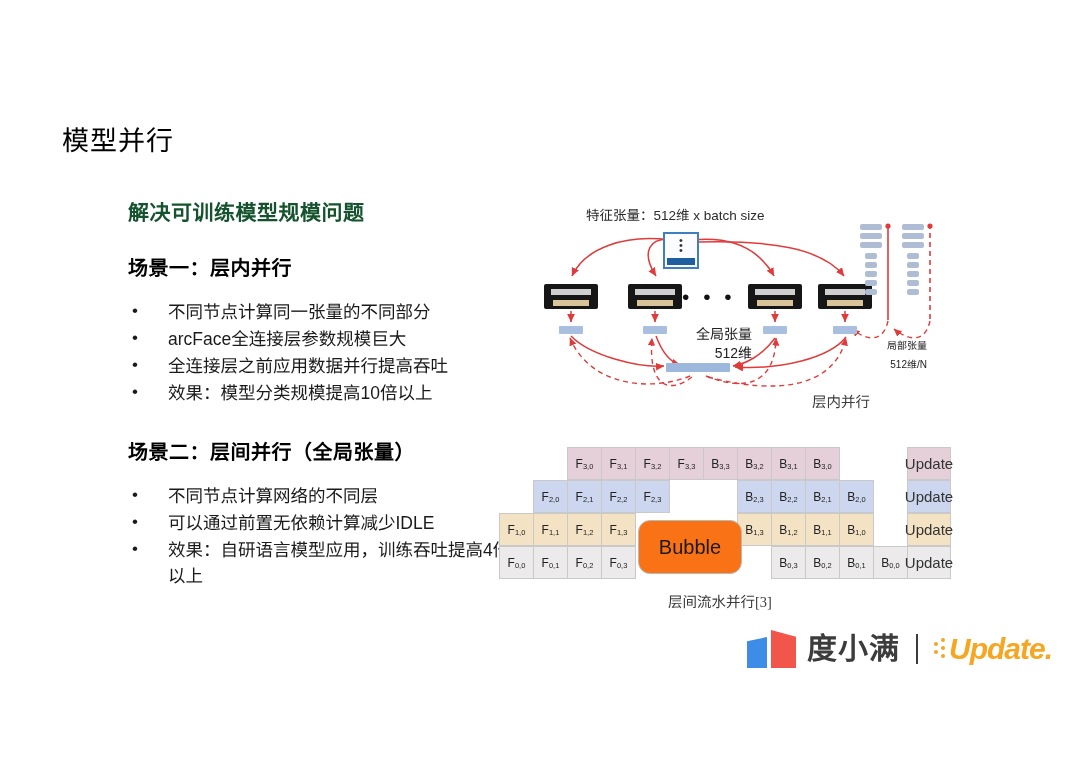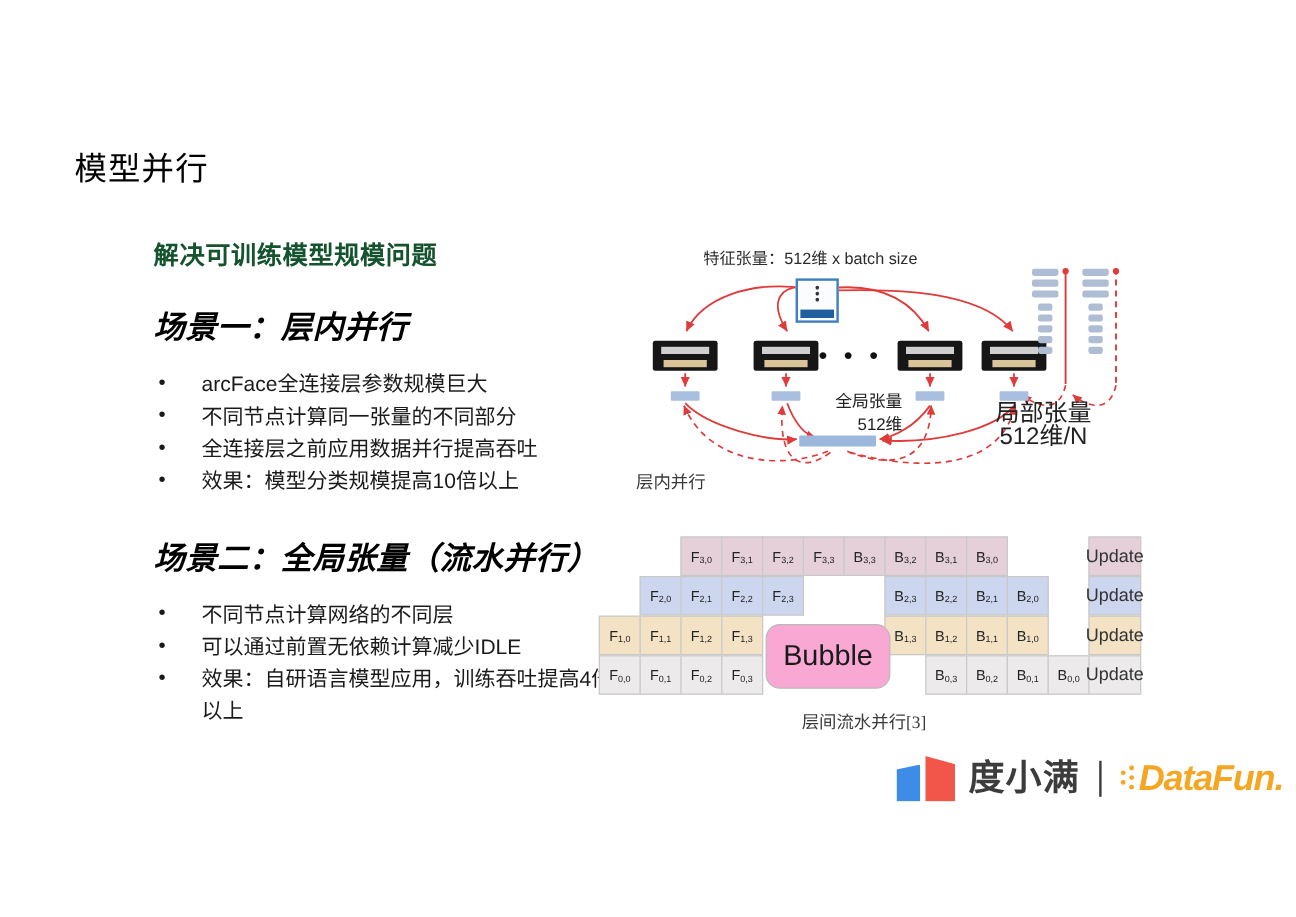--- a/index.html
+++ b/index.html
@@ -37,27 +37,26 @@
   }
   .heading-main {
     font-size: 21px;
     font-weight: bold;
     color: #14532d;
     letter-spacing: .5px;
     margin: 0 0 26px 0;
     white-space: nowrap;
   }
   .heading-scene {
-    font-size: 26px;
+    font-size: 20px;
     font-weight: bold;
     color: #000;
     letter-spacing: .5px;
     margin: 0 0 16px 0;
     white-space: nowrap;
-    font-style: italic;
   }
   .bullet-list {
     list-style: none;
     margin: 0 0 30px 0;
     padding: 0;
   }
   .bullet-item {
     position: relative;
     padding-left: 40px;
     font-size: 17.5px;
@@ -187,22 +186,22 @@
     text-align: right;
     font-size: 14px;
     line-height: 19px;
     color: #222;
   }
   .local-label {
     position: absolute;
     left: 282px;
     top: 140px;
     width: 115px;
-    text-align: center;
-    font-size: 20px;
+    text-align: right;
+    font-size: 10px;
     line-height: 19px;
     color: #222;
   }
 
   .stack-icon {
     position: absolute;
     top: 28px;
     width: 22px;
     height: 78px;
   }
@@ -231,21 +230,21 @@
     width: 430px;
     height: 220px;
     pointer-events: none;
   }
 
   .caption-intra {
     position: absolute;
     left: 530px;
     top: 390px;
     width: 340px;
-    text-align: left;
+    text-align: right;
     font-size: 14.5px;
     color: #3a3a3a;
     font-family: "Liberation Serif", serif;
   }
 
   
   .diagram-pipe {
     position: absolute;
     left: 500px;
     top: 447px;
@@ -295,25 +294,25 @@
   .c-pink  { background: #e5d0da; }
 
   .bubble {
     position: absolute;
     left: 138px;
     top: 73px;
     width: 102px;
     height: 52px;
     border: 1.5px solid #b9b9b9;
     border-radius: 12px;
-    background: #f9a8d4;
+    background: #f97316;
     display: flex;
     align-items: center;
     justify-content: center;
-    font-size: 24px;
+    font-size: 20px;
     color: #1a1a1a;
     z-index: 5;
   }
 
   .caption-pipe {
     position: absolute;
     left: 540px;
     top: 590px;
     width: 360px;
     text-align: center;
@@ -399,27 +398,27 @@
 
 <div class="slide-title">模型并行</div>
 
 <div class="left-col">
 
   <h2 class="heading-main">解决可训练模型规模问题</h2>
 
   <h3 class="heading-scene">场景一：层内并行</h3>
 
   <ul class="bullet-list gap-after-h2">
+    <li class="bullet-item">不同节点计算同一张量的不同部分</li>
     <li class="bullet-item">arcFace全连接层参数规模巨大</li>
-    <li class="bullet-item">不同节点计算同一张量的不同部分</li>
     <li class="bullet-item">全连接层之前应用数据并行提高吞吐</li>
     <li class="bullet-item">效果：模型分类规模提高10倍以上</li>
   </ul>
 
-  <h3 class="heading-scene scene2-block">场景二：全局张量（流水并行）</h3>
+  <h3 class="heading-scene scene2-block">场景二：层间并行（全局张量）</h3>
 
   <ul class="bullet-list gap-after-h2">
     <li class="bullet-item">不同节点计算网络的不同层</li>
     <li class="bullet-item">可以通过前置无依赖计算减少IDLE</li>
     <li class="bullet-item">效果：自研语言模型应用，训练吞吐提高4倍以上</li>
   </ul>
 
 </div>
 
 <div class="diagram-intra">
@@ -598,15 +597,15 @@
   <div class="brand-cn">度小满</div>
   <div class="logo-divider"></div>
   <div class="datafun">
     <span class="df-dots">
       <i></i>
         <i></i>
         <i></i>
         <i></i>
         <i></i>
     </span>
-    <span>DataFun.</span>
+    <span>Update.</span>
   </div>
 </div>
 
 </body></html>

